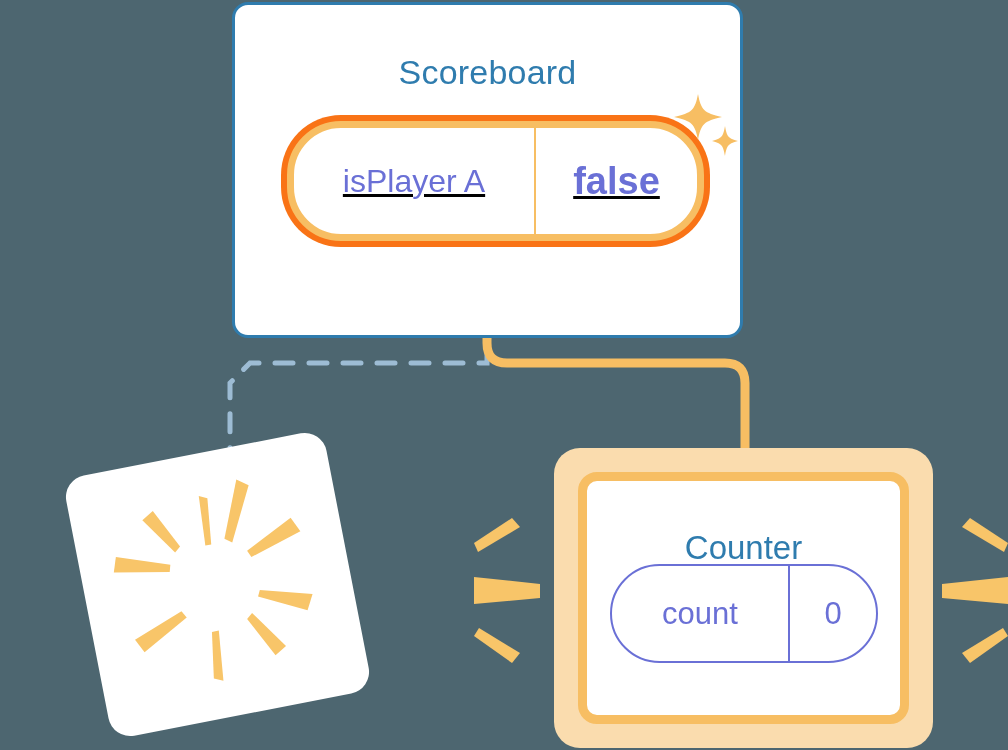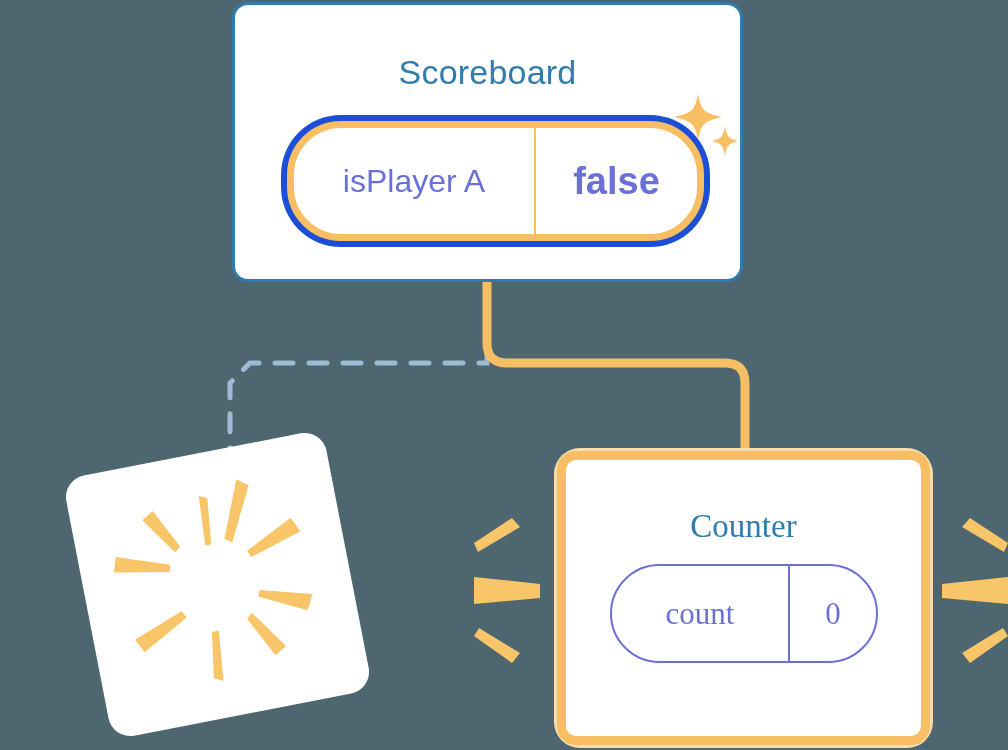--- a/index.html
+++ b/index.html
@@ -34,42 +34,41 @@
     position: absolute;
     background: #ffffff;
     box-sizing: border-box;
   }
 
   
   #scoreboard-card {
     left: 232px;
     top: 2px;
     width: 511px;
-    height: 280px;
+    height: 336px;
     border: 3px solid #2f7cae;
     border-radius: 16px;
   }
   #scoreboard-card .card-title {
     text-align: center;
     color: #2f7cae;
     font-size: 34px;
     letter-spacing: 0.2px;
     margin-top: 48px;
   }
 
   
   #counter-card {
     left: 554px;
     top: 448px;
     width: 379px;
     height: 300px;
     border-radius: 26px;
     background: #fadcae;
-    padding: 3px;
-    font-family: Liberation Serif, serif;
+    padding: 24px;
   }
   #counter-card .inner-ring {
     width: 100%;
     height: 100%;
     box-sizing: border-box;
     border: 9px solid #f7be63;
     border-radius: 19px;
     background: #ffffff;
   }
   #counter-card .card-title {
@@ -94,22 +93,23 @@
   }
 
   
   #scoreboard-pill {
     position: absolute;
     left: 46px;
     top: 110px;
     width: 417px;
     height: 120px;
     border-radius: 60px;
-    background: #1d4ed8;
+    background: #f97316;
     padding: 6px;
+    text-decoration: underline;
   }
   #scoreboard-pill .pill-row {
     width: 100%;
     height: 100%;
     border: 7px solid #f7be63;
     border-radius: 54px;
     background: #ffffff;
   }
   #scoreboard-pill .pill-key {
     flex: 0 0 242px;

